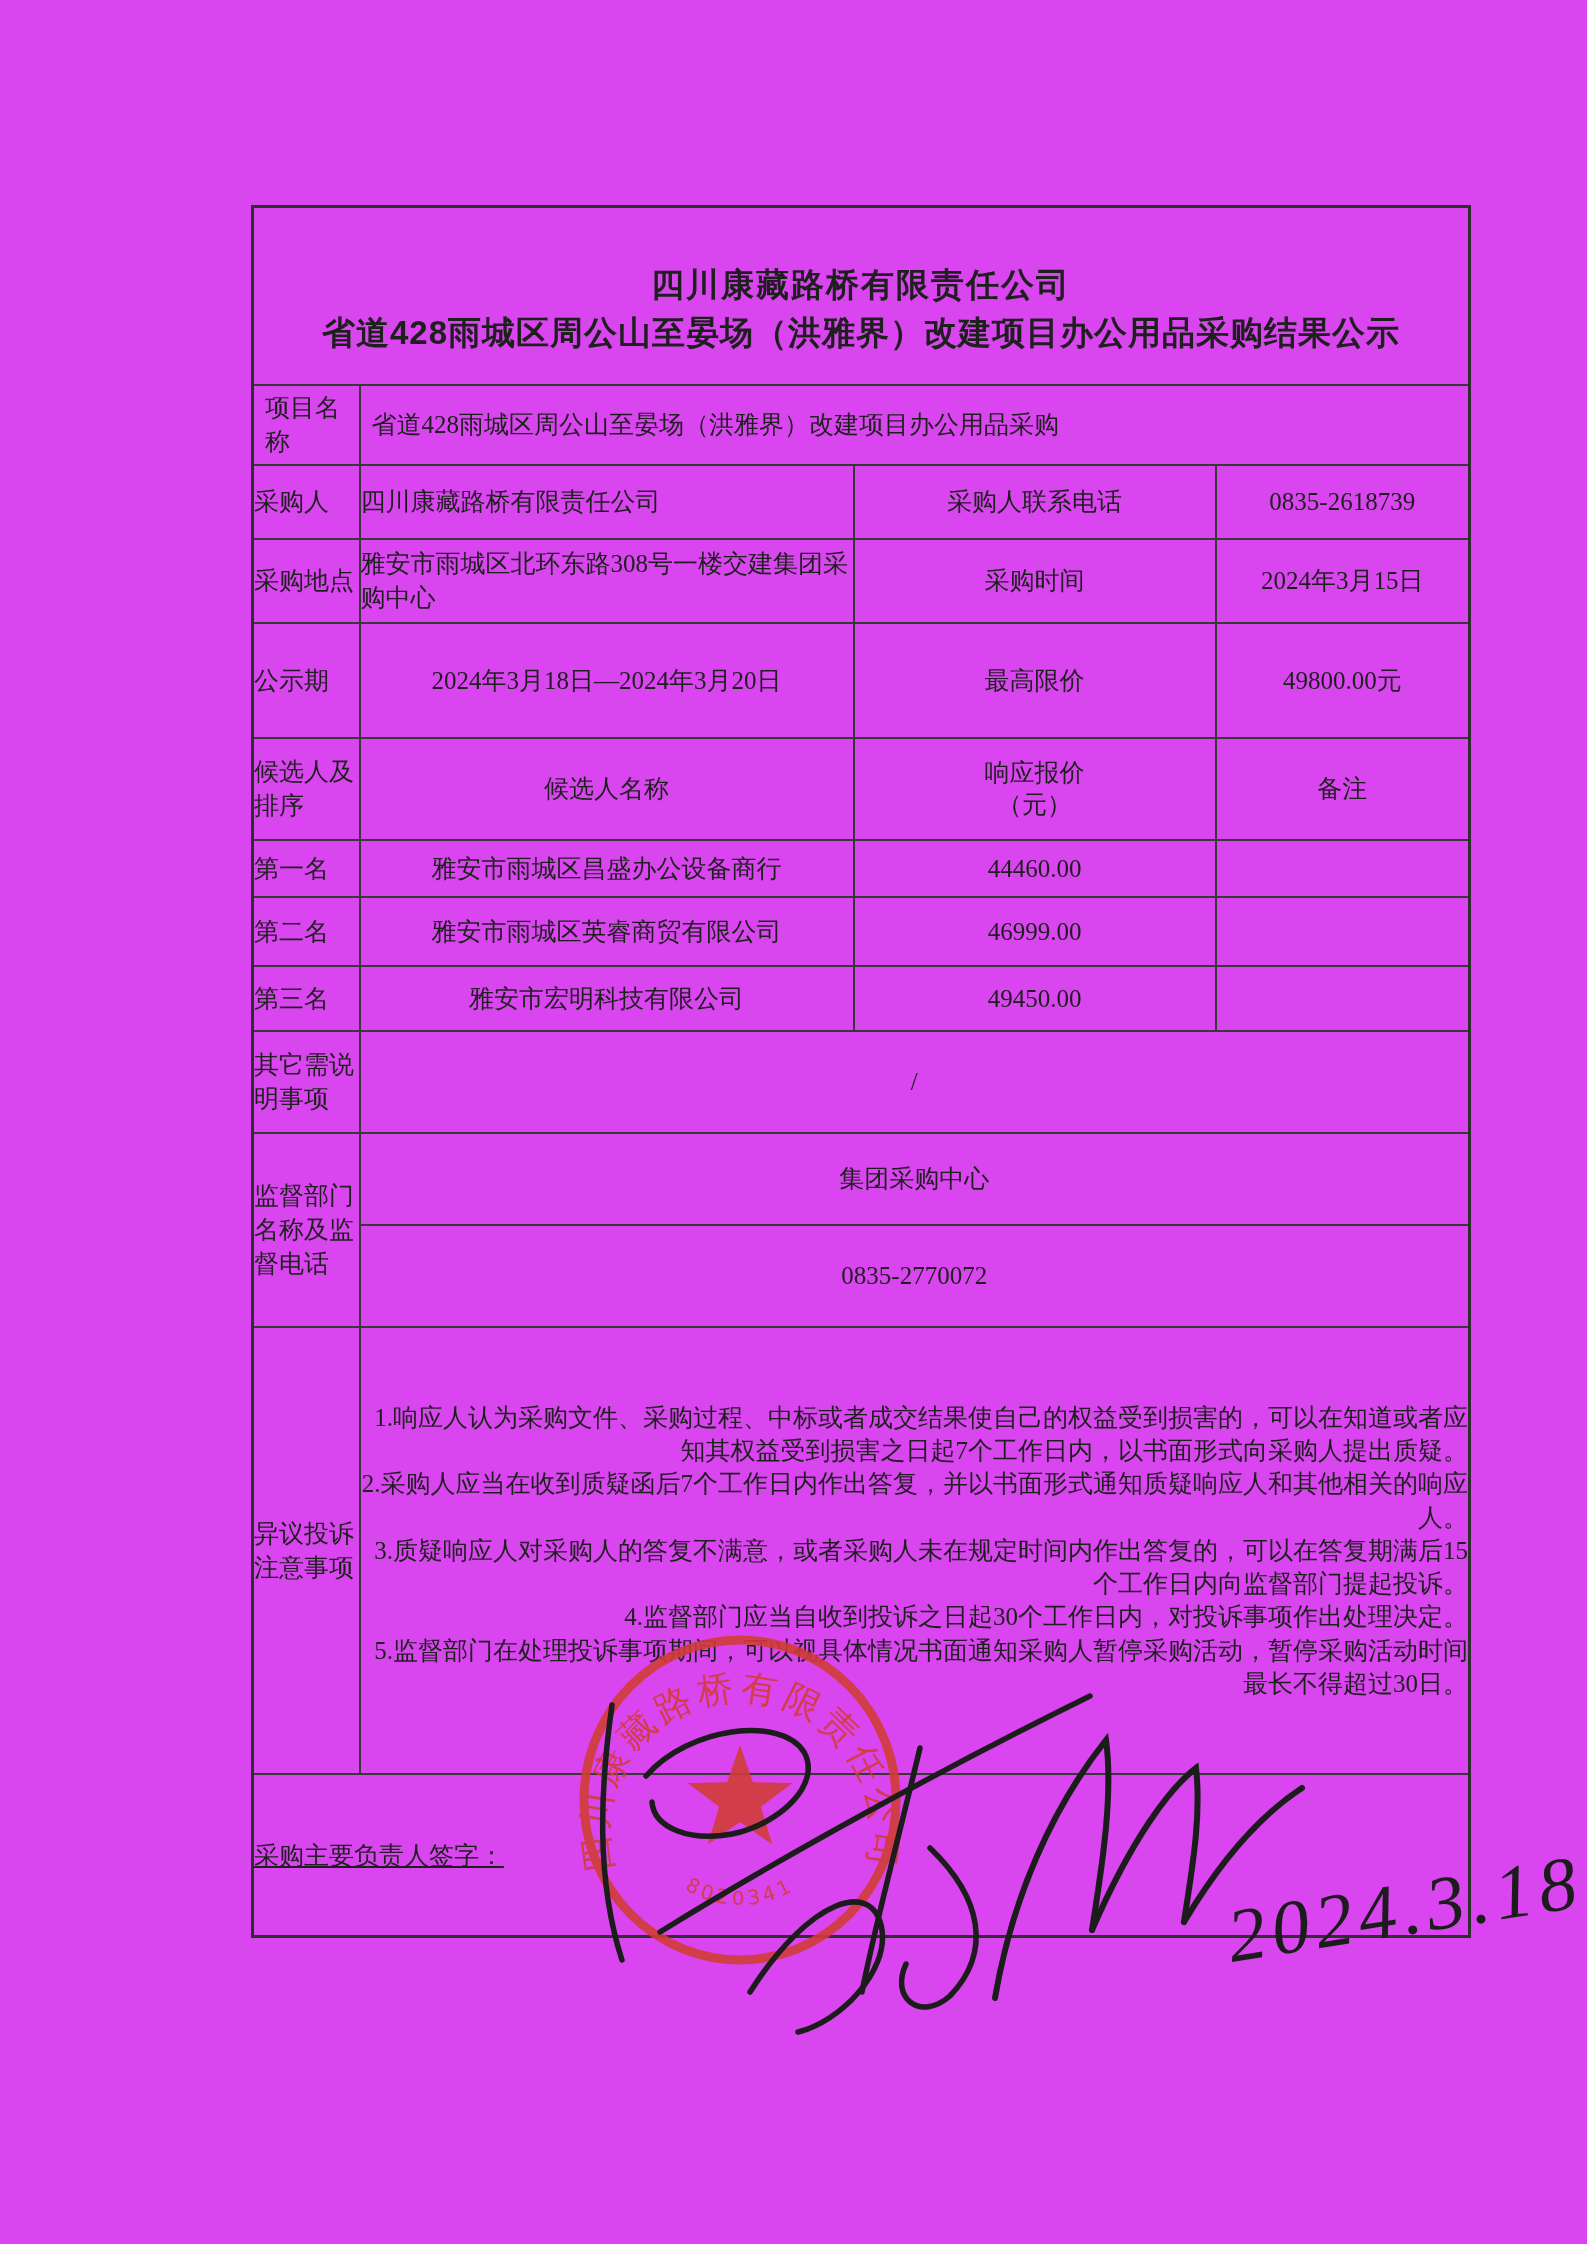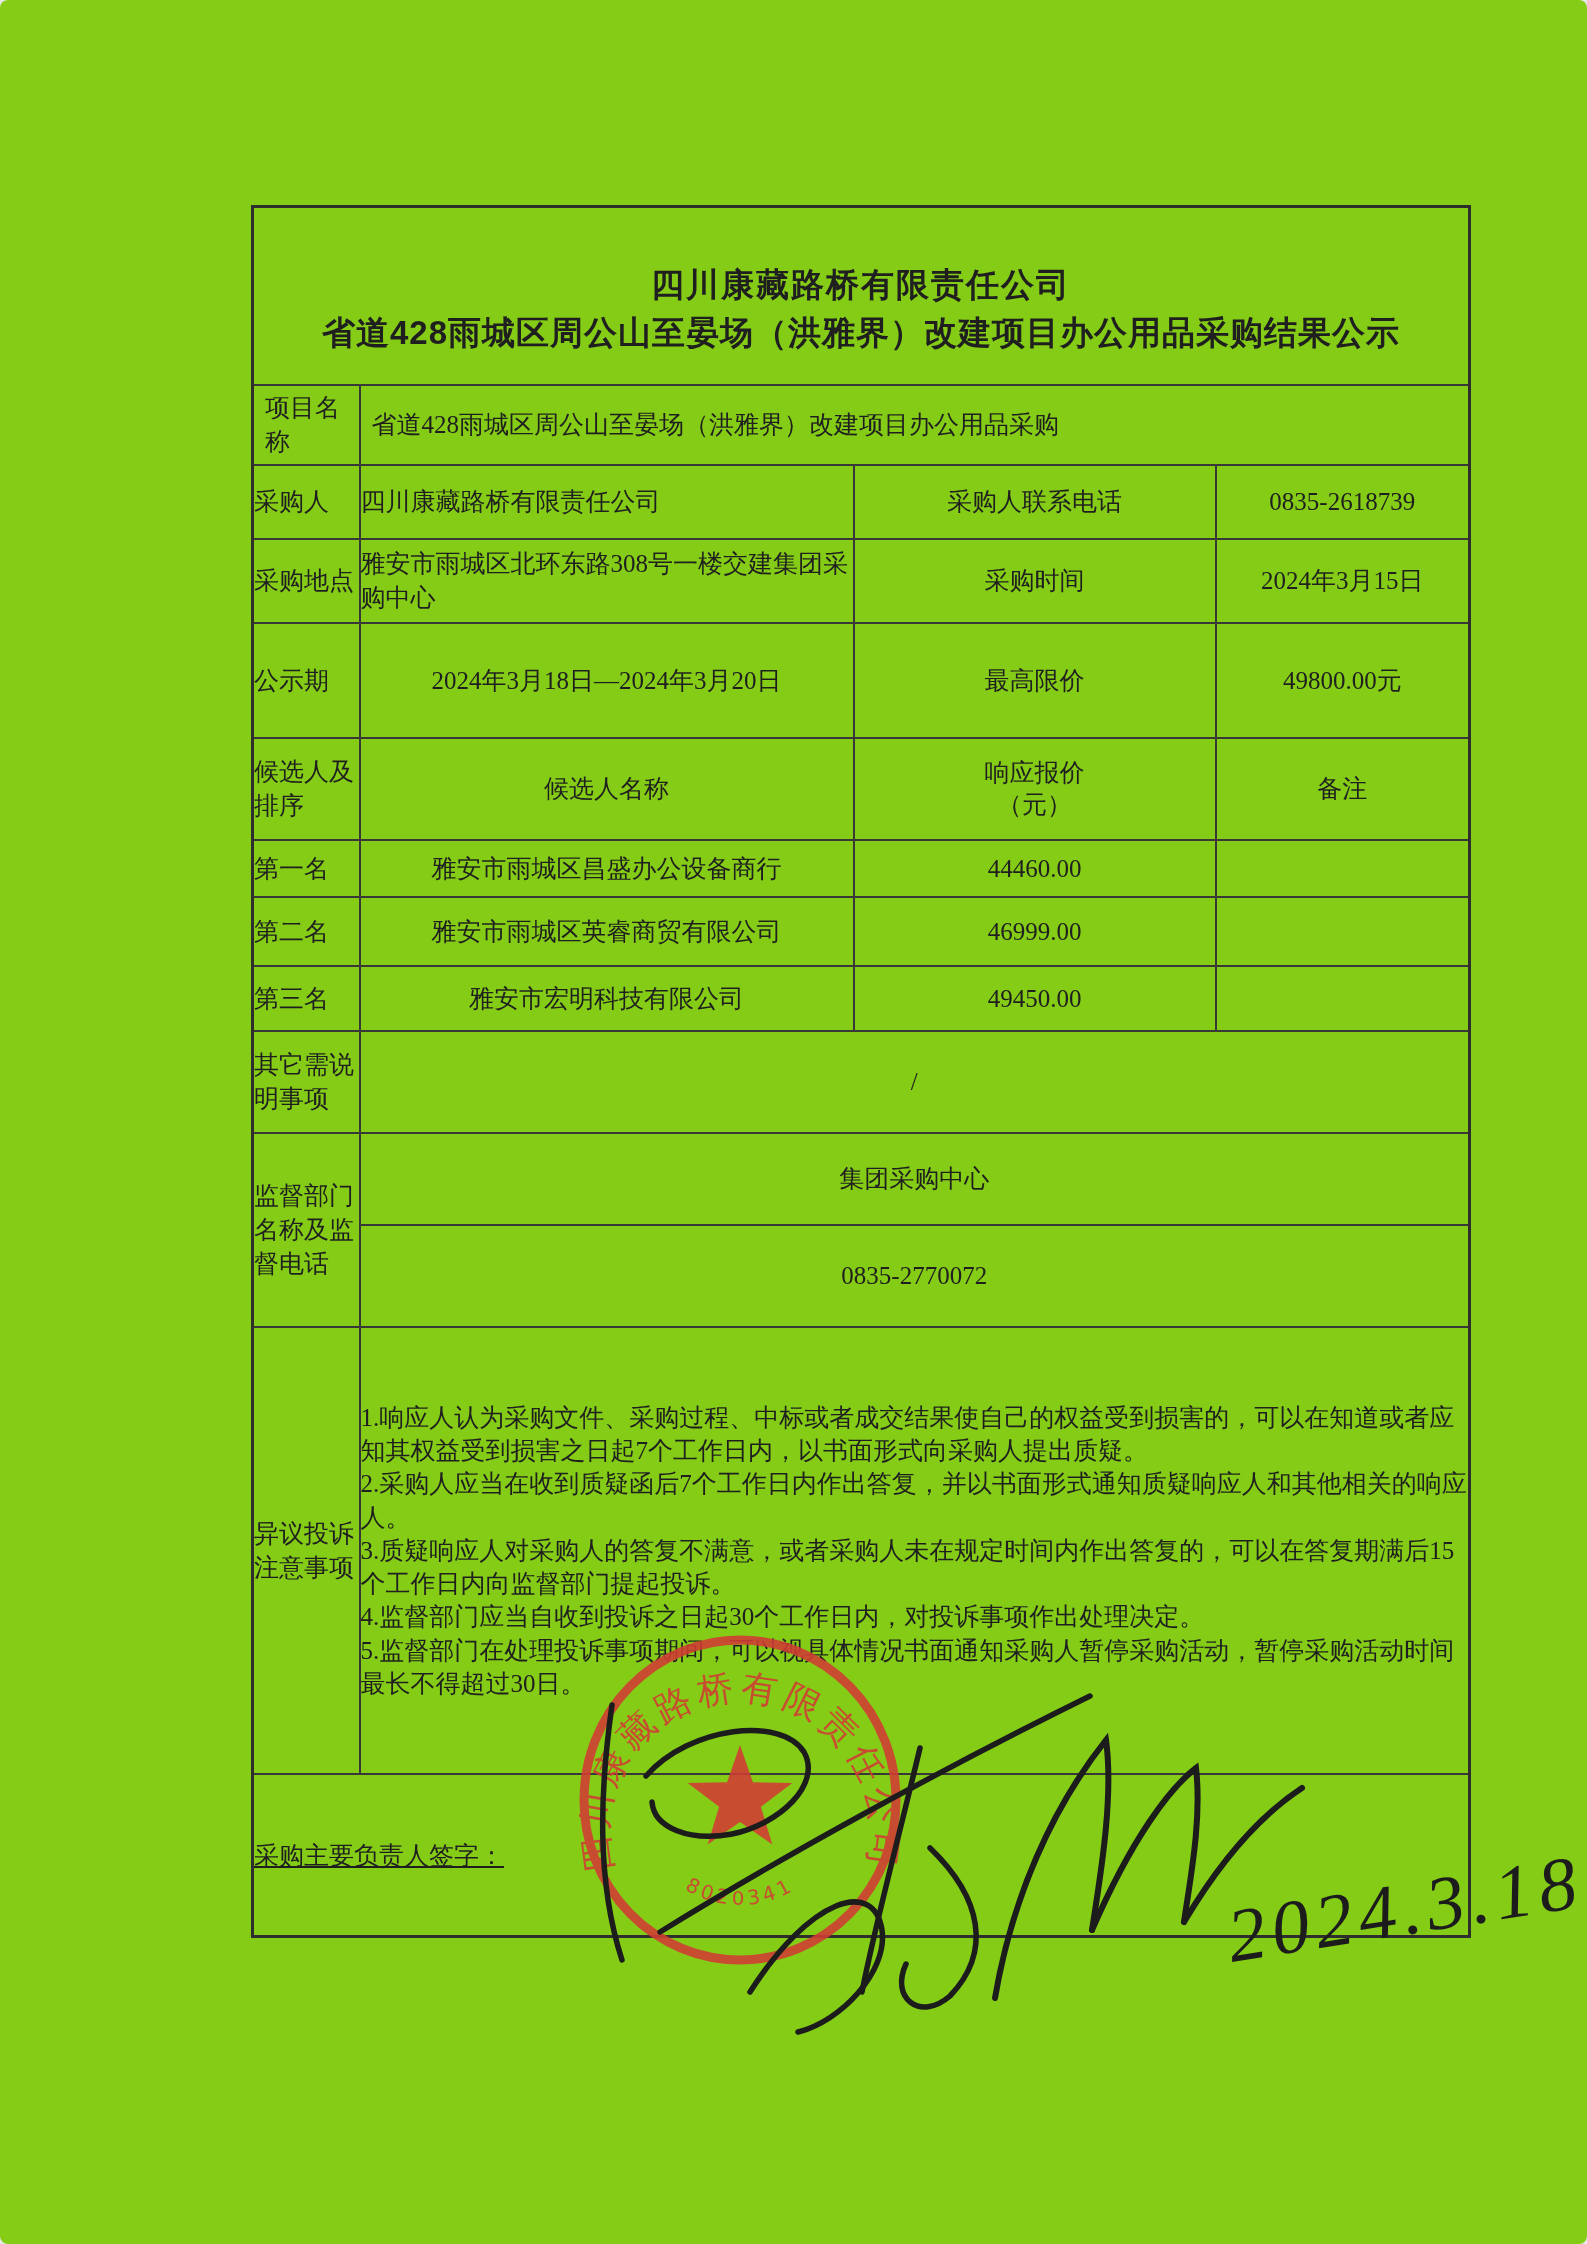--- a/index.html
+++ b/index.html
@@ -1,23 +1,22 @@
 <!DOCTYPE html>
 <html><head>
 <meta charset="utf-8">
 <style>
   html,body{margin:0;padding:0;background:#e8e8e8;}
   .page{
     position:relative;
     width:1587px;height:2244px;
-    background:#84cc16;
+    background:#d946ef;
     overflow:hidden;
     font-family:"Liberation Serif","DejaVu Serif",serif;
     color:#1e1e1e;
-    border-radius:8px;
   }
   table.doc{
     position:absolute;left:251px;top:205px;
     width:1217px;
     border-collapse:collapse;
     table-layout:fixed;
   }
   table.doc td{
     border:2px solid #383838;
     padding:0;
@@ -55,21 +54,21 @@
     padding:4px 6px 4px 10px;
     line-height:1.35;
     text-align:left;
     word-break:break-all;
   }
   td.val-left{padding:4px 10px 4px 14px;text-align:left;line-height:1.35;}
   td.val-center{text-align:center;line-height:1.35;padding:4px 6px;}
   .two-line div{line-height:1.3;}
   td.obj-cell{padding:8px 14px;}
   .obj-wrap{display:flex;flex-direction:column;justify-content:center;height:100%;}
-  .obj-wrap div{line-height:1.33;margin:0;text-align:left;word-break:break-all;}
+  .obj-wrap div{line-height:1.33;margin:0;text-align:right;word-break:break-all;}
   td.sign-cell{padding-left:14px;text-align:left;font-size:26px;}
 
   .overlay{position:absolute;left:450px;top:1600px;width:1137px;height:560px;pointer-events:none;}
 </style>
 </head>
 <body>
 
 <div class="page">
 
   <table class="doc">

